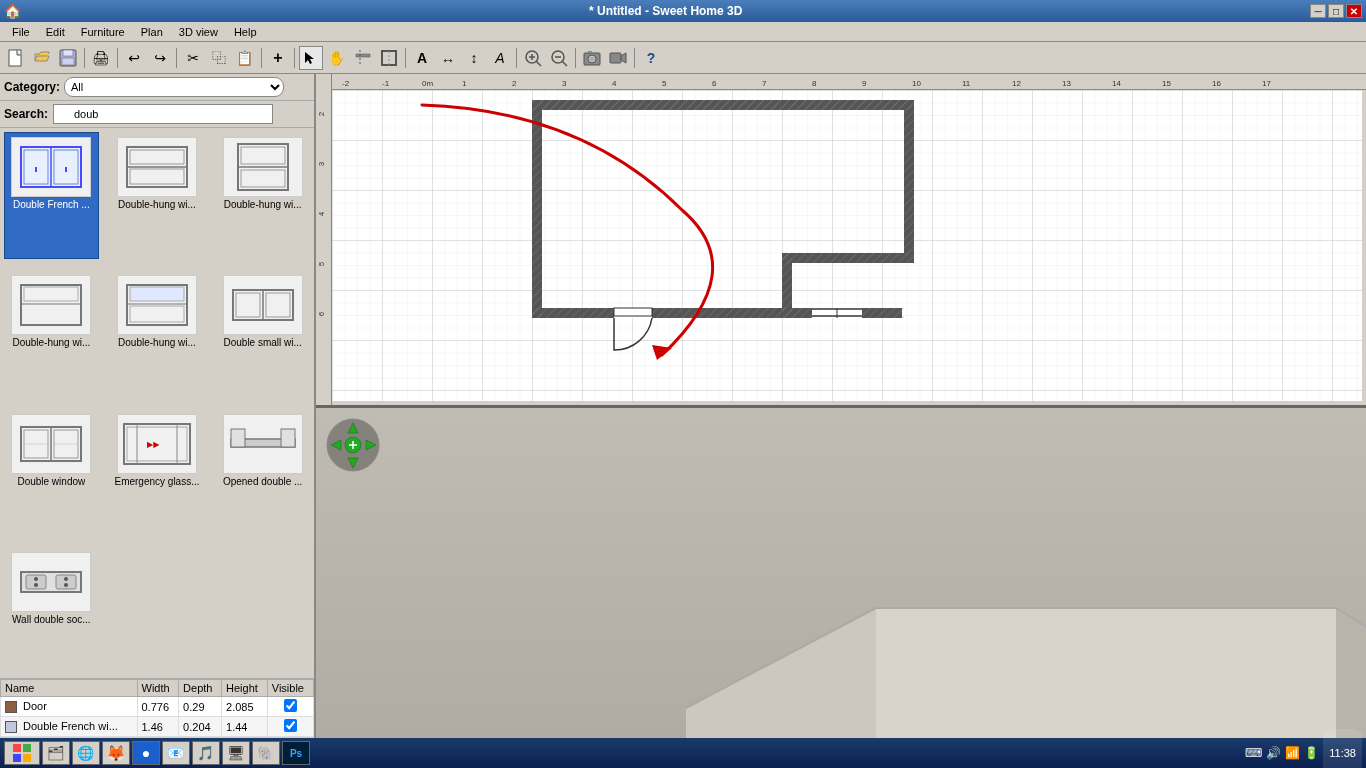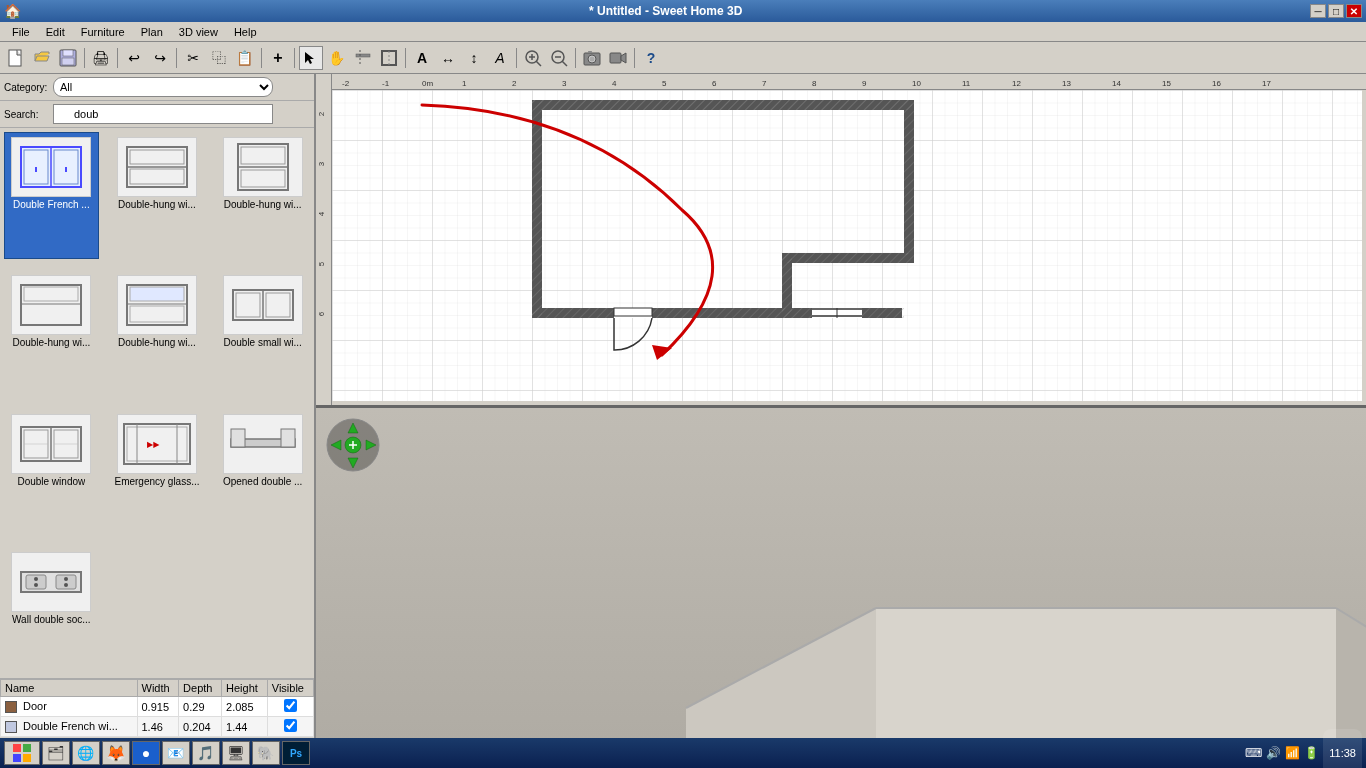--- a/index.html
+++ b/index.html
@@ -73,21 +73,21 @@
       display: flex;
       flex-direction: column;
     }
     .filter-row {
       display: flex;
       align-items: center;
       padding: 3px 4px;
       gap: 4px;
       border-bottom: 1px solid #aaa;
     }
-    .filter-label { font-size: 10px; min-width: 45px; }
+    .filter-label { font-size: 12px; min-width: 45px; font-weight: bold; }
     .filter-select, .filter-input {
       height: 20px;
       font-size: 11px;
       border: 1px solid #888;
       background: white;
       padding: 0 2px;
     }
     .filter-select { width: 220px; border-radius: 9px; }
     .filter-input { width: 220px; padding-left: 20px; }
 
@@ -476,21 +476,21 @@
             <th>Height</th>
             <th>Visible</th>
           </tr>
         </thead>
         <tbody>
           <tr>
             <td>
               <span style="display:inline-block;width:12px;height:12px;background:#8B6040;border:1px solid #555;margin-right:3px;vertical-align:middle;"></span>
               Door
             </td>
-            <td>0.915</td>
+            <td>0.776</td>
             <td>0.29</td>
             <td>2.085</td>
             <td class="checkbox-cell"><input type="checkbox" checked="" style=""></td>
           </tr>
           <tr>
             <td>
               <span style="display:inline-block;width:12px;height:12px;background:#c0c8e0;border:1px solid #555;margin-right:3px;vertical-align:middle;"></span>
               Double French wi...
             </td>
             <td>1.46</td>

